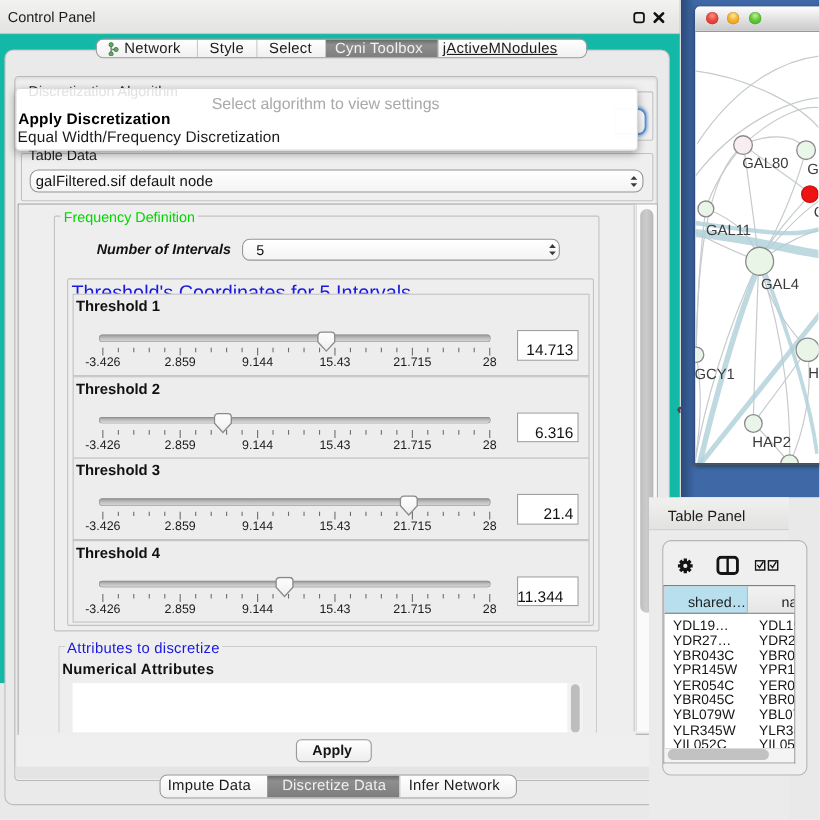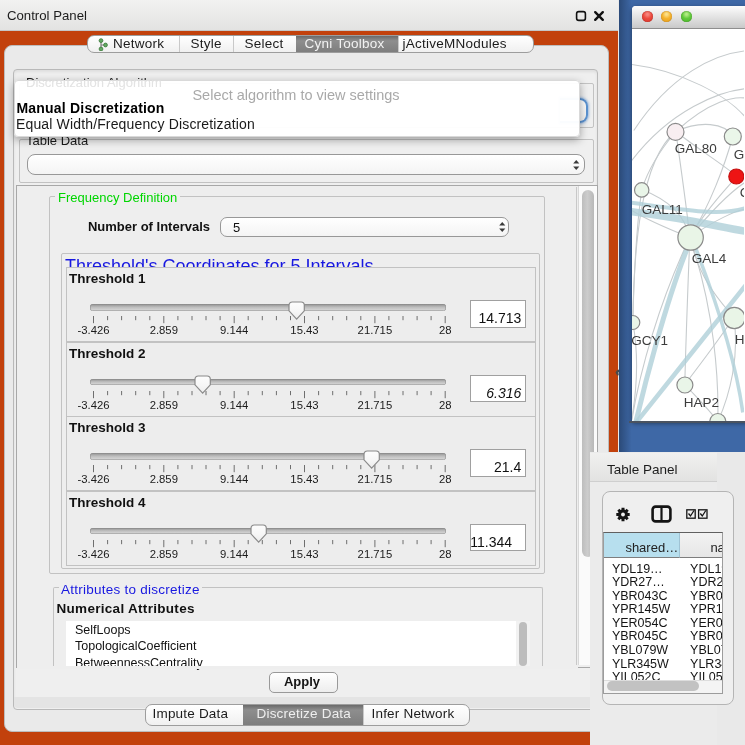--- a/index.html
+++ b/index.html
@@ -3,21 +3,21 @@
 <meta charset="utf-8">
 <style>
   html,body{margin:0;padding:0;}
   body{width:745px;height:745px;position:relative;overflow:hidden;
        font-family:"Liberation Sans", sans-serif;background:#e9e9e9;}
   .abs{position:absolute;}
 </style>
 </head>
 <body>
 
-<div class="abs" id="cpwin" style="left:0;top:0;width:618px;height:745px;background:#c2410c;">
+<div class="abs" id="cpwin" style="left:0;top:0;width:618px;height:621px;background:#14b8a6;">
 
   <div class="abs" style="left:0;top:0;width:618px;height:30px;background:linear-gradient(#f2f2f1,#e3e3e2);border-bottom:1px solid #c6c6c6;"></div>
   <div class="abs" style="left:7px;top:7.8px;font-size:13.2px;color:#1c1c1c;">Control Panel</div>
 
   <svg class="abs" style="left:575px;top:10px" width="12" height="12" viewBox="0 0 12 12">
     <rect x="1.6" y="1.6" width="8.8" height="8.8" rx="2.2" fill="none" stroke="#111" stroke-width="1.6"></rect>
   </svg>
   <svg class="abs" style="left:593px;top:10px" width="12" height="12" viewBox="0 0 12 12">
     <path d="M2.2 2.2 L9.8 9.8 M9.8 2.2 L2.2 9.8" stroke="#111" stroke-width="2.4" stroke-linecap="round"></path>
   </svg>
@@ -35,47 +35,48 @@
     <svg class="abs" style="left:10px;top:2px" width="11" height="13" viewBox="0 0 11 13">
       <path d="M3 3 L3 11 M3 7 L7 7" stroke="#7b7b7b" stroke-width="1.2" fill="none"></path>
       <circle cx="3" cy="2.6" r="1.9" fill="#63a963" stroke="#3c7a3c" stroke-width="0.8"></circle>
       <circle cx="7.5" cy="7" r="1.9" fill="#63a963" stroke="#3c7a3c" stroke-width="0.8"></circle>
       <circle cx="3" cy="11" r="1.9" fill="#63a963" stroke="#3c7a3c" stroke-width="0.8"></circle>
     </svg>
     <div class="abs" style="left:25.5px;top:0.8px;">Network</div>
     <div class="abs" style="left:103px;top:0.8px;">Style</div>
     <div class="abs" style="left:157px;top:0.8px;">Select</div>
     <div class="abs" style="left:217px;top:0.8px;color:#f2f2f2;">Cyni Toolbox</div>
-    <div class="abs" style="left:315px;top:0.8px;">jActiveMNodules</div>
+    <div class="abs" style="left:315px;top:0.8px;text-decoration:underline;">jActiveMNodules</div>
   </div>
 
   <div class="abs" style="left:19px;top:83px;width:573px;height:43px;border:1px solid #c2c2c2;border-radius:2px;"></div>
   <div class="abs" style="left:26px;top:74.8px;font-size:13px;color:#1a1a1a;">Discretization Algorithm</div>
 
   <div class="abs" style="left:560px;top:98px;width:26px;height:21px;background:linear-gradient(#fefefe,#f0f0f0);border:2px solid #5b92d0;border-left:none;border-radius:0 8px 8px 0;box-shadow:0 0 2.5px 1px rgba(100,150,210,0.6);"></div>
 
   <div class="abs" style="left:19px;top:138.5px;width:573px;height:42.5px;border:1px solid #c2c2c2;border-radius:2px;"></div>
   <div class="abs" style="left:26px;top:132.5px;font-size:13px;color:#1a1a1a;">Table Data</div>
   <div class="abs" style="left:26.5px;top:154px;width:556px;height:19px;background:linear-gradient(#ffffff,#f4f4f4);border:1px solid #989898;border-radius:8px;"></div>
+  <div class="abs" style="left:32.5px;top:156.5px;font-size:13.5px;letter-spacing:0.1px;color:#111;">galFiltered.sif default node</div>
   <svg class="abs" style="left:572px;top:158.5px" width="8.5" height="12" viewBox="0 0 10 13">
     <path d="M5 0.5 L8.6 4.6 L1.4 4.6 Z" fill="#3a3a3a"></path>
     <path d="M5 12.5 L8.6 8.4 L1.4 8.4 Z" fill="#3a3a3a"></path>
   </svg>
 
   <div class="abs" style="left:15.5px;top:185px;width:580px;height:481px;border:1px solid #a8a8a8;background:#eeeeee;"></div>
 
   <div class="abs" style="left:17px;top:186.5px;width:559px;height:478px;border-right:1px solid #c8c8c8;"></div>
 
   <div class="abs" style="left:578px;top:186px;width:17.5px;height:479px;background:#fafafa;border-left:1px solid #d8d8d8;"></div>
   <div class="abs" style="left:582px;top:189.5px;width:12px;height:367px;background:linear-gradient(90deg,#bdbdbd,#cccccc 45%,#b8b8b8);border-radius:6px;"></div>
 
   <div class="abs" style="left:49px;top:195.5px;width:494px;height:376px;border:1px solid #c2c2c2;border-radius:2px;"></div>
   <div class="abs" style="left:55px;top:190px;font-size:13px;color:#00d600;background:#eeeeee;padding:0 3px;">Frequency Definition</div>
 
-  <div class="abs" style="left:0;top:219px;width:210px;text-align:right;font-size:13px;font-weight:bold;color:#111;">Number of Intervals</div>
+  <div class="abs" style="left:0;top:219px;width:210px;text-align:right;font-size:13px;font-weight:bold;color:#111;font-style:italic;">Number of Intervals</div>
   <div class="abs" style="left:220px;top:217px;width:287px;height:18px;background:linear-gradient(#ffffff,#f4f4f4);border:1px solid #989898;border-radius:7px;"></div>
   <div class="abs" style="left:233px;top:219.5px;font-size:13px;color:#111;">5</div>
   <svg class="abs" style="left:497.5px;top:220.5px" width="8.5" height="12" viewBox="0 0 10 13">
     <path d="M5 0.5 L8.6 4.6 L1.4 4.6 Z" fill="#3a3a3a"></path>
     <path d="M5 12.5 L8.6 8.4 L1.4 8.4 Z" fill="#3a3a3a"></path>
   </svg>
 
   <div class="abs" style="left:60.5px;top:253px;width:477px;height:313.5px;border:1px solid #c2c2c2;border-radius:2px;"></div>
   <div class="abs" style="left:63px;top:256px;font-size:18px;color:#1818e0;background:#eeeeee;padding:0 2px;">Threshold's Coordinates for 5 Intervals</div>
 
@@ -174,21 +175,21 @@
       <path d="M1 4.2 C1 2.4 2.4 1 4.2 1 L13.1 1 C14.9 1 16.3 2.4 16.3 4.2 L16.3 9.8 L8.65 18.2 L1 9.8 Z" fill="url(#g2)" stroke="#8a8a8a" stroke-width="1.2"></path>
       <defs>
         <linearGradient id="g2" x1="0" y1="0" x2="0" y2="1">
           <stop offset="0" stop-color="#fdfdfd"></stop>
           <stop offset="0.55" stop-color="#f6f6f6"></stop>
           <stop offset="1" stop-color="#ececec"></stop>
         </linearGradient>
       </defs>
     </svg>
   <div class="abs" style="left:470.3px;top:374.8px;width:56px;height:27.6px;background:#fff;border:1px solid #a0a0a0;box-sizing:border-box;"></div>
-  <div class="abs" style="left:470.3px;top:384.9px;width:51px;text-align:right;font-size:14px;color:#111;font-style:italic;">6.316</div>
+  <div class="abs" style="left:470.3px;top:384.9px;width:51px;text-align:right;font-size:14px;color:#111;">6.316</div>
 
   <div class="abs" style="left:66px;top:416.0px;width:467.5px;height:73px;background:#ededed;border:1px solid #c2c2c2;"></div>
   <div class="abs" style="left:69px;top:420.0px;font-size:13.5px;font-weight:bold;color:#111;">Threshold 3</div>
   <div class="abs" style="left:90px;top:453.3px;width:355.5px;height:6.6px;border-radius:3.3px;background:linear-gradient(#8e8e8e,#bdbdbd 45%,#dcdcdc);box-shadow:inset 0 0 0 0.5px #8a8a8a;"></div>
   <svg class="abs" style="left:66px;top:465.0px" width="400" height="9" viewBox="0 0 400 9">
       <g stroke="#6e6e6e" stroke-width="1">
         <path d="M27.5 0 L27.5 7.2"></path>
         <path d="M41.6 0 L41.6 4.2"></path>
         <path d="M55.6 0 L55.6 4.2"></path>
         <path d="M69.7 0 L69.7 4.2"></path>
@@ -284,21 +285,20 @@
         </linearGradient>
       </defs>
     </svg>
   <div class="abs" style="left:470.3px;top:523.8px;width:56px;height:27.6px;background:#fff;border:1px solid #a0a0a0;box-sizing:border-box;"></div>
   <div class="abs" style="left:470.3px;top:533.9px;width:51px;text-align:left;font-size:14px;color:#111;">11.344</div>
 
   <div class="abs" style="left:52.5px;top:587px;width:488px;height:79px;border:1px solid #c2c2c2;border-bottom:none;border-radius:2px 2px 0 0;"></div>
   <div class="abs" style="left:59px;top:582px;font-size:13.5px;letter-spacing:0.25px;color:#1818e0;background:#eeeeee;padding:0 2px;">Attributes to discretize</div>
   <div class="abs" style="left:56.5px;top:600.5px;font-size:13.5px;letter-spacing:0.3px;font-weight:bold;color:#111;">Numerical Attributes</div>
   <div class="abs" style="left:65.5px;top:620.5px;width:450px;height:45.5px;background:#ffffff;"></div>
-  <div class="abs" style="left:75px;top:622px;font-size:12.5px;color:#111;line-height:16.4px;">SelfLoops<br>TopologicalCoefficient<br>BetweennessCentrality</div>
   <div class="abs" style="left:515.5px;top:620.5px;width:14px;height:45.5px;background:#f2f2f2;"></div>
   <div class="abs" style="left:519px;top:622px;width:8px;height:44px;background:#bdbdbd;border-radius:4px;"></div>
 
   <div class="abs" style="left:16.5px;top:666px;width:561px;height:3px;background:#eeeeee;"></div>
 
   <div class="abs" style="left:14px;top:697px;width:581px;height:11px;background:#e4e4e4;border-radius:0 0 4px 4px;"></div>
 
   <div class="abs" style="left:268.5px;top:671.5px;width:67px;height:19px;background:linear-gradient(#ffffff,#ededed);border:1px solid #999;border-radius:5px;"></div>
   <div class="abs" style="left:268.5px;top:674px;width:67px;text-align:center;font-size:13px;font-weight:600;color:#151515;">Apply</div>
 
@@ -421,14 +421,14 @@
     <div class="abs" style="left:85.7px;top:30px;font-size:12.5px;line-height:13.6px;color:#151515;">YDL194W<br>YDR277C<br>YBR043C<br>YPR145W<br>YER054C<br>YBR045C<br>YBL079W<br>YLR345W<br>YIL052C</div>
 
     <div class="abs" style="left:0;top:147px;width:118px;height:13.7px;background:#f4f4f4;border-top:1px solid #ddd;"></div>
     <div class="abs" style="left:2.9px;top:148.4px;width:91.4px;height:9.9px;background:#c2c2c2;border-radius:5px;"></div>
   </div>
 </div>
 
 <div class="abs" style="left:14px;top:80px;width:564px;height:54.5px;background:rgba(255,255,255,0.97);border:1px solid #d9d9d9;border-radius:4px;box-shadow:0 3px 8px rgba(0,0,0,0.35);"></div>
 <div class="abs" style="left:26px;top:74.8px;font-size:13px;color:#e3e3e3;clip-path:inset(5.4px 0 0 0);">Discretization Algorithm</div>
 <div class="abs" style="left:14px;top:87px;width:564px;text-align:center;font-size:14.5px;color:#a9a9a9;">Select algorithm to view settings</div>
-<div class="abs" style="left:16.5px;top:99.5px;font-size:14px;letter-spacing:0.2px;font-weight:bold;color:#000;">Manual Discretization</div>
+<div class="abs" style="left:16.5px;top:99.5px;font-size:14px;letter-spacing:0.2px;font-weight:bold;color:#000;">Apply Discretization</div>
 <div class="abs" style="left:16px;top:116px;font-size:14px;letter-spacing:0.15px;color:#1a1a1a;">Equal Width/Frequency Discretization</div>
 
 </body></html>

